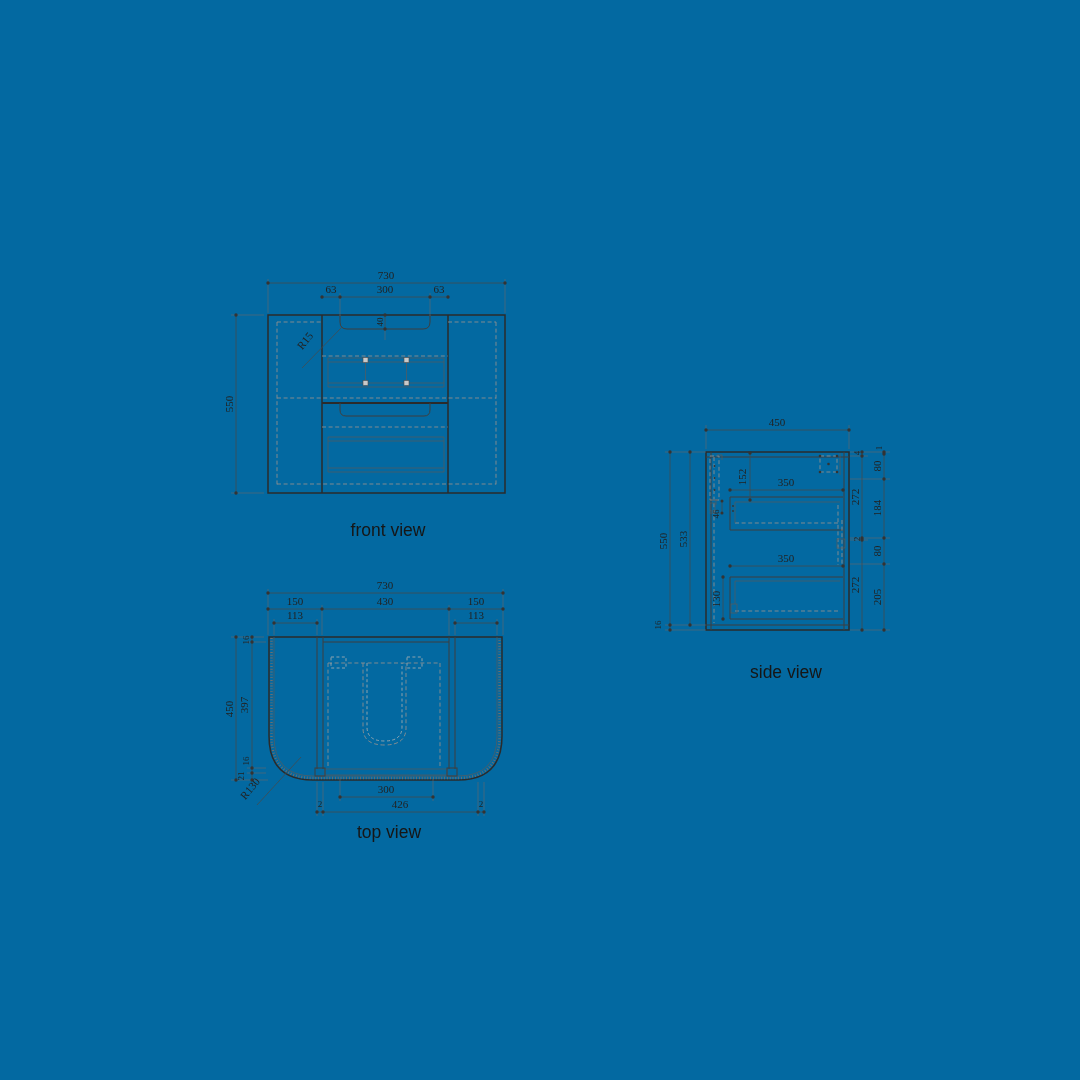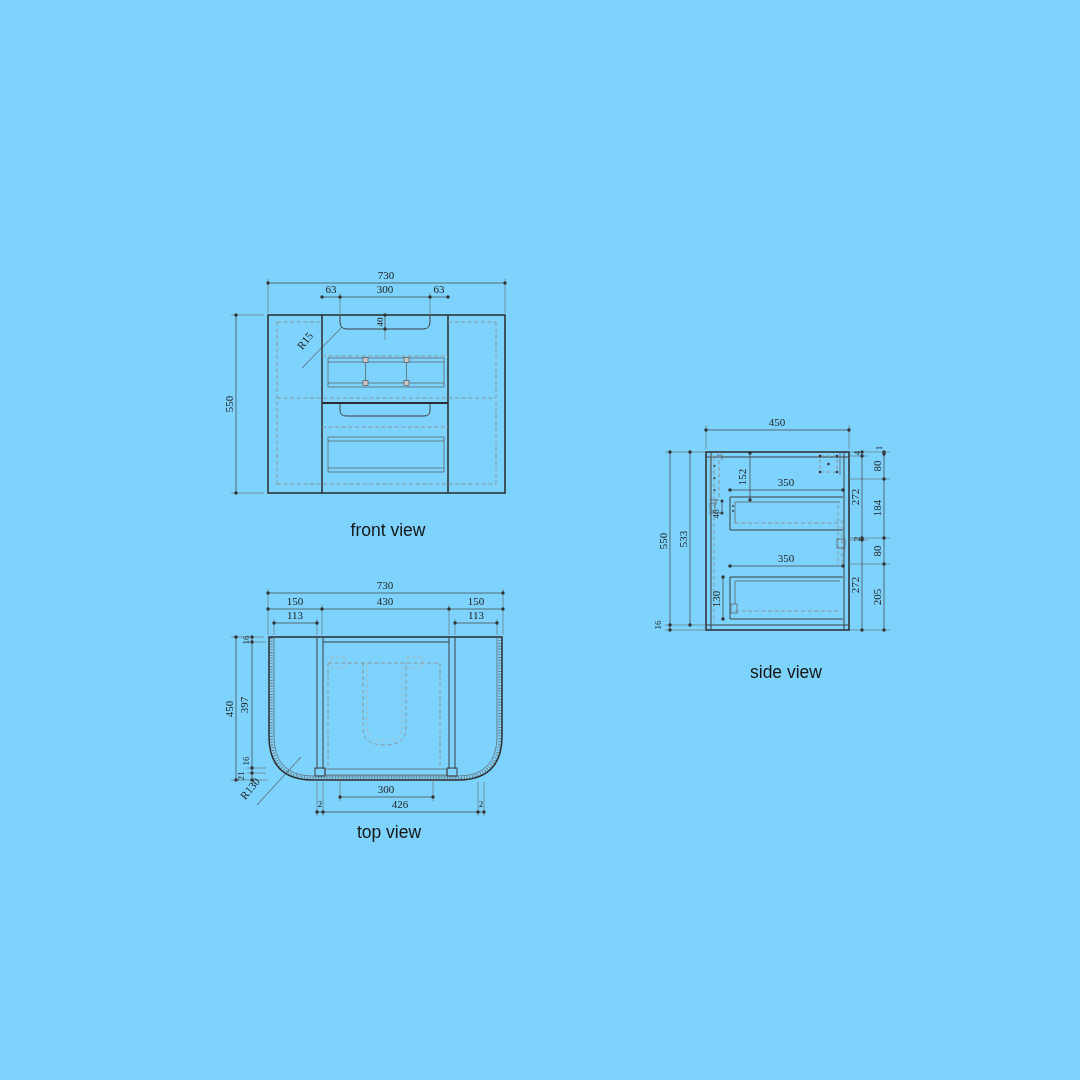--- a/index.html
+++ b/index.html
@@ -1,16 +1,16 @@
 <!DOCTYPE html>
 <html><head>
 <meta charset="utf-8">
 <style>
   html,body{margin:0;padding:0;background:#fff;}
-  #canvas{position:relative;width:1080px;height:1080px;background:#7dd3fc;overflow:hidden;}
+  #canvas{position:relative;width:1080px;height:1080px;background:#0369a1;overflow:hidden;}
   svg{display:block;}
   .ol   {fill:none;stroke:#2b2b2b;stroke-width:1.5;}
   .ol2  {fill:none;stroke:#2b2b2b;stroke-width:1.9;}
   .ml   {fill:none;stroke:#3f3f3f;stroke-width:1;}
   .thin {fill:none;stroke:#5a5a5a;stroke-width:0.7;}
   .hid  {fill:none;stroke:#8f8f8f;stroke-width:0.9;stroke-dasharray:4 2.6;}
   .hid2 {fill:none;stroke:#b3b3b3;stroke-width:0.8;stroke-dasharray:3 2.4;}
   .dim  {fill:none;stroke:#4a4a4a;stroke-width:0.75;}
   .ext  {fill:none;stroke:#6a6a6a;stroke-width:0.6;}
   .hatch{fill:none;stroke:#6e6e6e;stroke-width:2.4;stroke-dasharray:0.9 1.9;}

